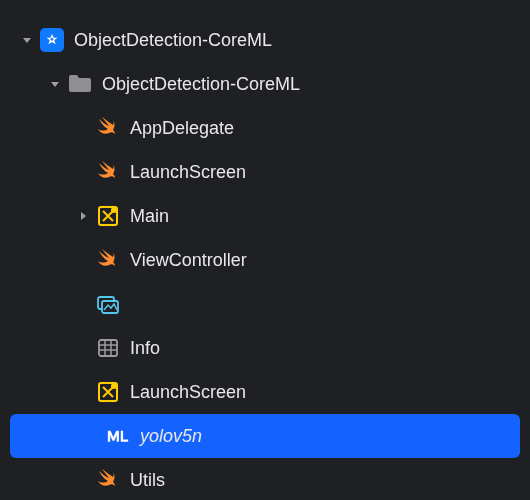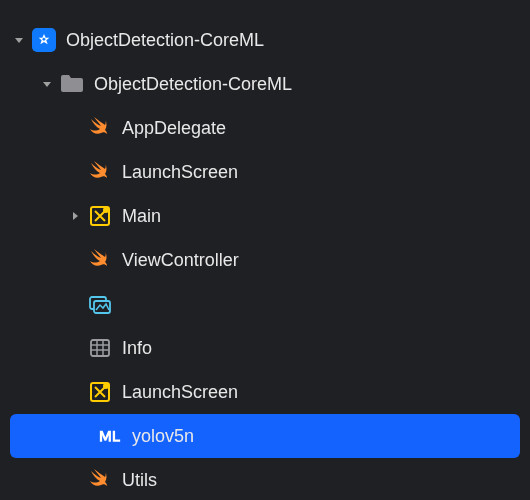--- a/index.html
+++ b/index.html
@@ -14,29 +14,30 @@
       color: #e8e8e8;
       width: 530px;
       height: 500px;
       overflow: hidden;
       padding-top: 18px;
     }
     .tree-row {
       display: flex;
       align-items: center;
       height: 44px;
-      padding-left: 0;
+      padding-left: 8px;
       cursor: pointer;
       user-select: none;
     }
     .tree-row.selected {
       background: #1463ff;
       border-radius: 6px;
       margin: 0 10px;
-      padding-left: 0;
+      padding-left: 8px;
+      font-style: italic;
     }
     .tree-row.selected .indent {
       margin-left: -10px;
     }
     .indent {
       display: inline-block;
       flex-shrink: 0;
     }
     .disclosure {
       width: 18px;

